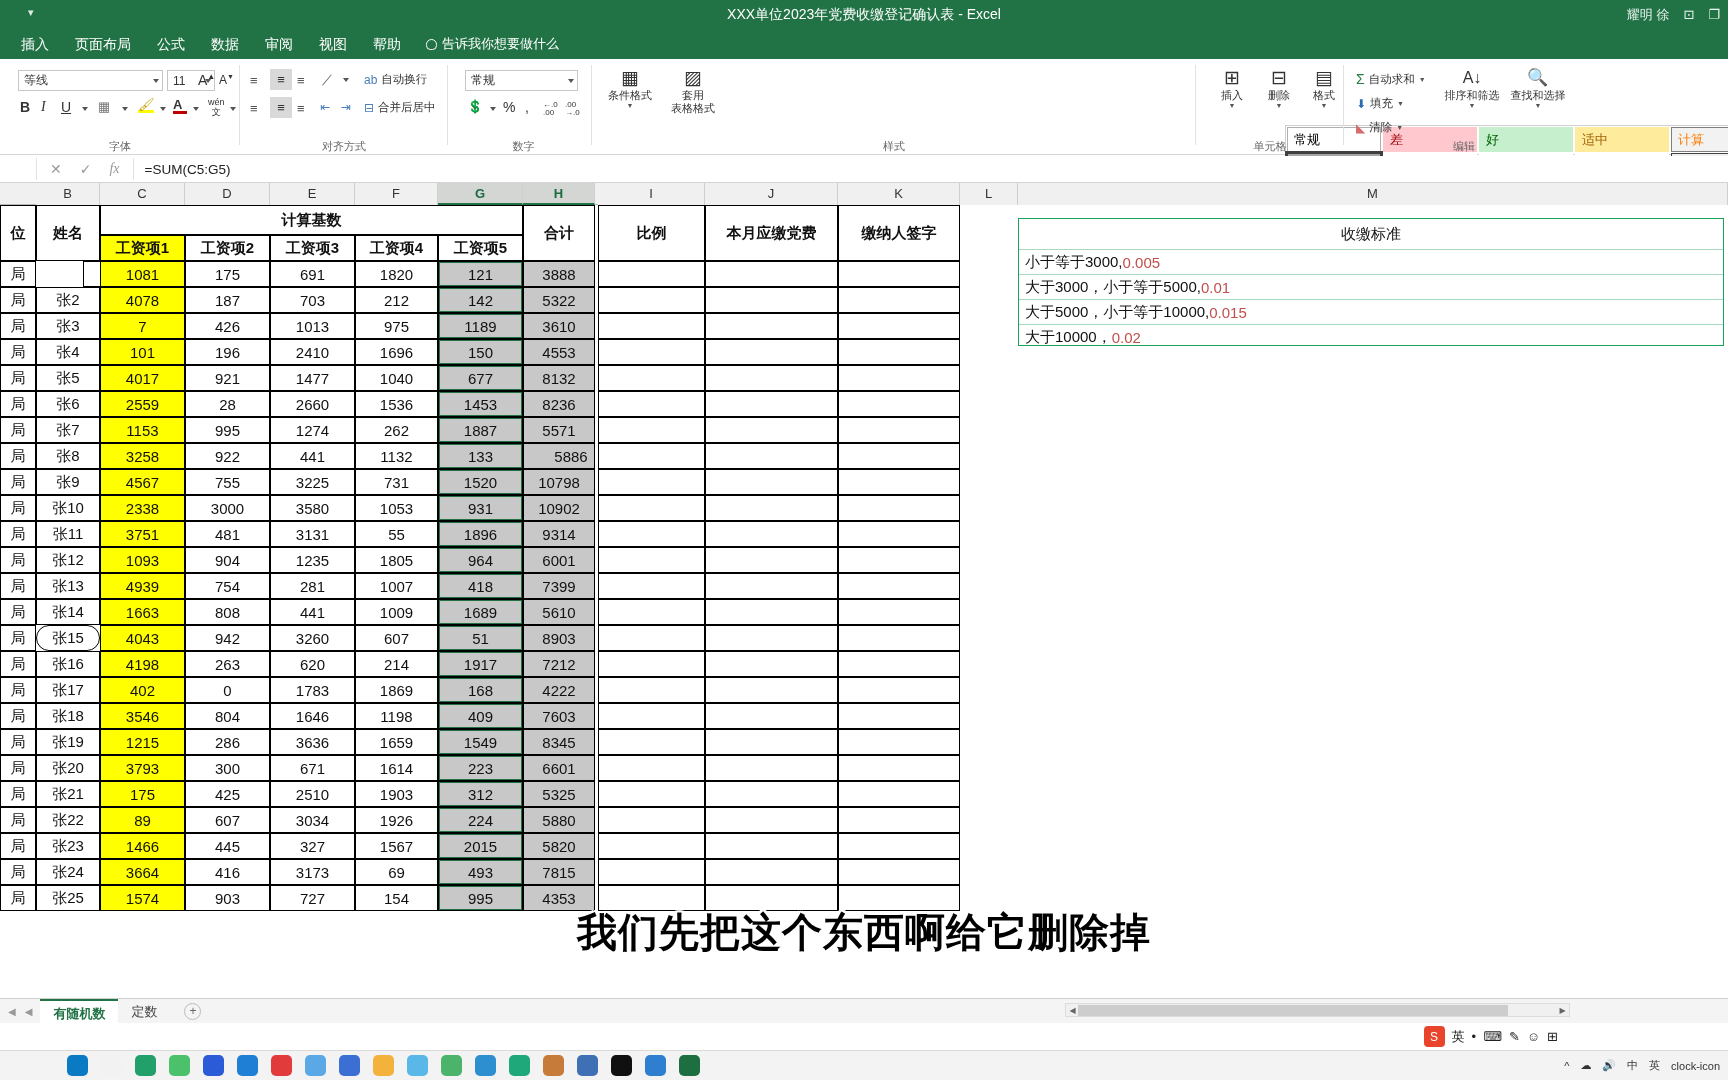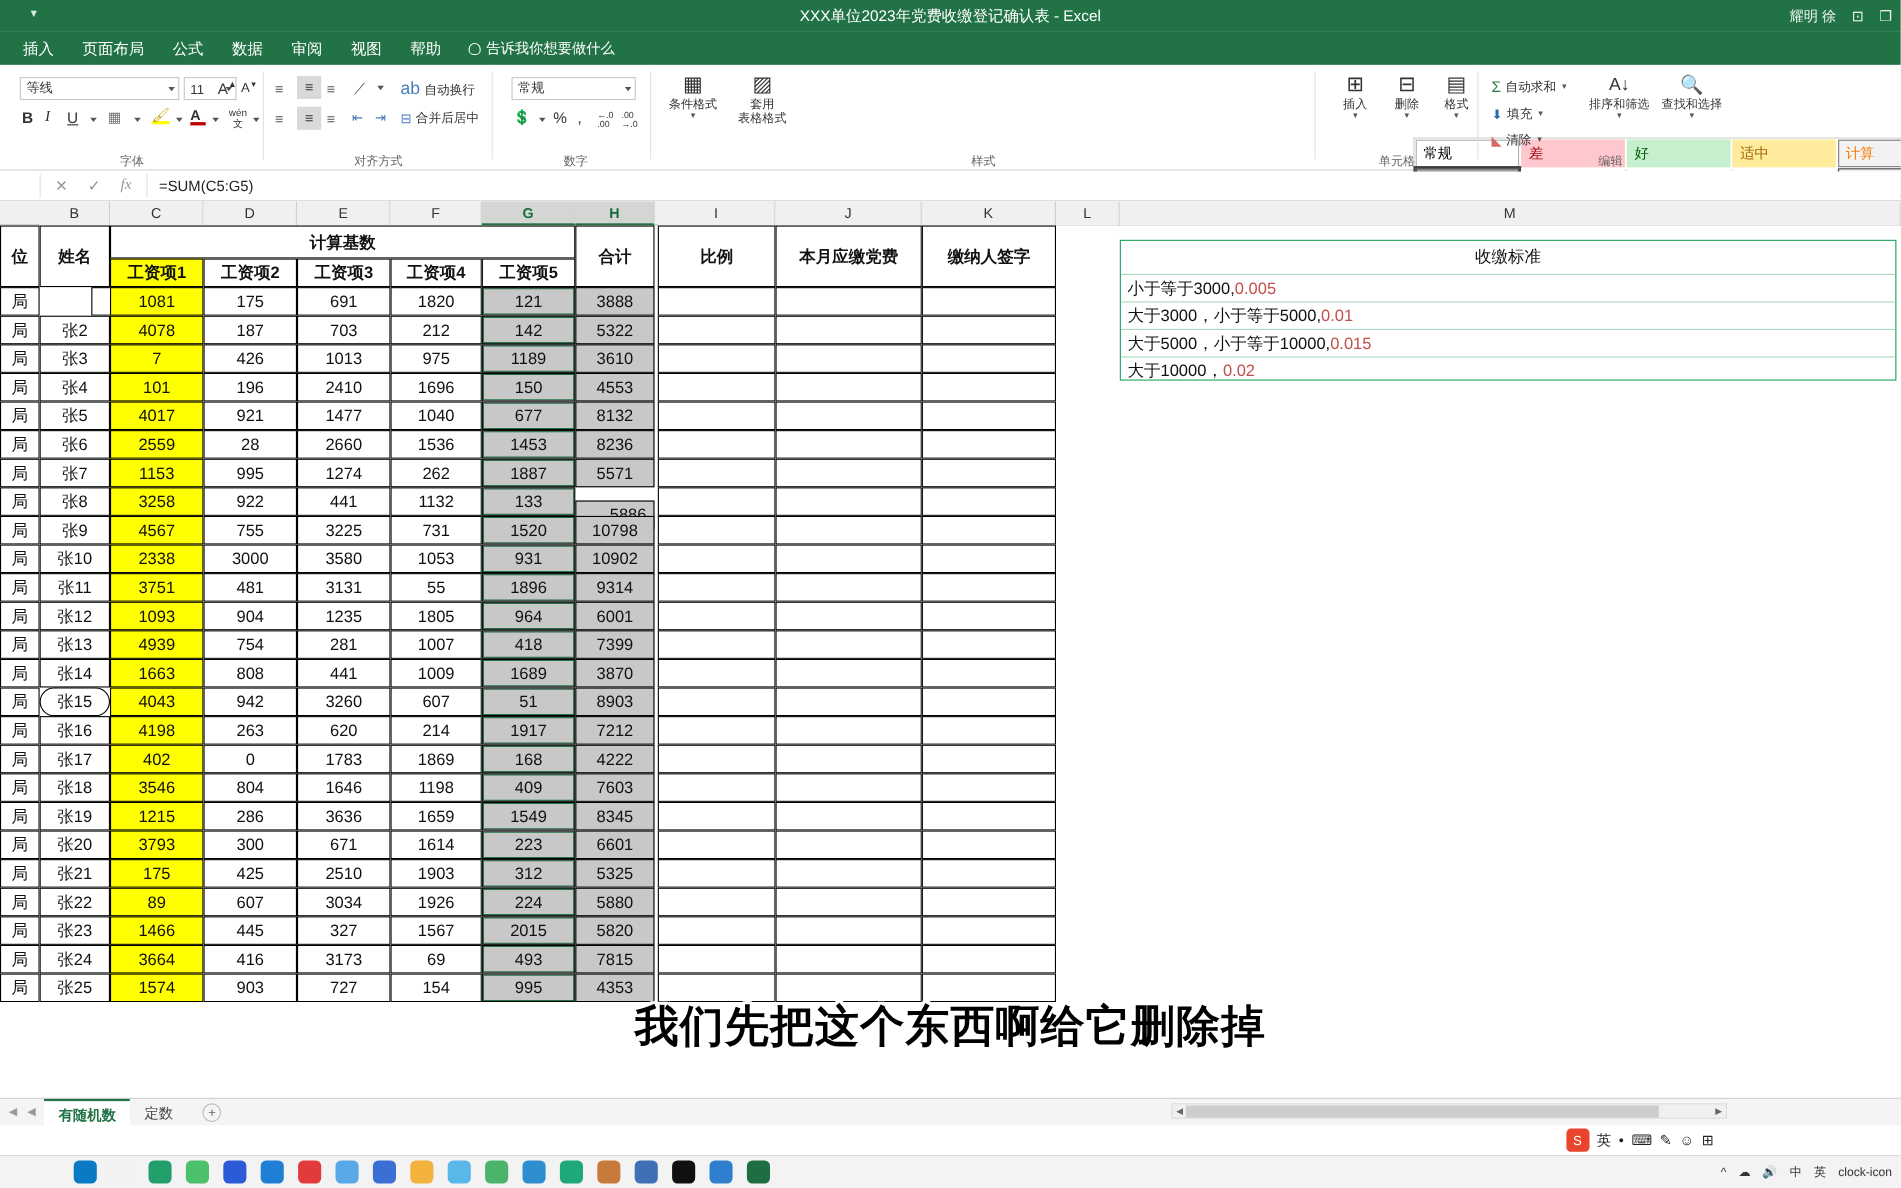--- a/index.html
+++ b/index.html
@@ -231,21 +231,21 @@
       <div class="rsep" style="right:0"></div>
     </div>
 
     <div class="rgroup" style="left:240px;width:208px">
       <div class="ctl" style="left:10px;top:14px;font-size:13px;color:#555">≡</div>
       <div class="btn-sq on" style="position:absolute;left:30px;top:10px">≡</div>
       <div class="ctl" style="left:57px;top:14px;font-size:13px;color:#555">≡</div>
       <div class="ctl" style="left:82px;top:13px;font-size:14px;color:#555">⟋</div>
       <div class="caret" style="position:absolute;left:103px;top:19px"></div>
       <div class="smallrow" style="position:absolute;left:124px;top:13px">
-        <span style="font-size:16px;color:#4a7ebb">ab</span>
+        <span style="font-size:12px;color:#4a7ebb">ab</span>
         <span>自动换行</span>
       </div>
 
       <div class="ctl" style="left:10px;top:42px;font-size:13px;color:#555">≡</div>
       <div class="btn-sq on" style="position:absolute;left:30px;top:38px">≡</div>
       <div class="ctl" style="left:57px;top:42px;font-size:13px;color:#555">≡</div>
       <div class="ctl" style="left:80px;top:41px;font-size:12px;color:#4a7ebb">⇤</div>
       <div class="ctl" style="left:101px;top:41px;font-size:12px;color:#4a7ebb">⇥</div>
       <div class="smallrow" style="position:absolute;left:124px;top:41px">
         <span style="font-size:12px;color:#4a7ebb">⊟</span>
@@ -468,21 +468,21 @@
         <div class="cell bd" style="left: 598px; top: 234px; width: 107px; height: 26px;"></div>
         <div class="cell bd" style="left: 705px; top: 234px; width: 133px; height: 26px;"></div>
         <div class="cell bd" style="left: 838px; top: 234px; width: 122px; height: 26px;"></div>
         <div class="cell bd" style="left: 0px; top: 260px; width: 36px; height: 26px;">局</div>
         <div class="cell bd" style="left: 36px; top: 260px; width: 64px; height: 26px;">张8</div>
         <div class="cell bd yellow" style="left: 100px; top: 260px; width: 85px; height: 26px;">3258</div>
         <div class="cell bd" style="left: 185px; top: 260px; width: 85px; height: 26px;">922</div>
         <div class="cell bd" style="left: 270px; top: 260px; width: 85px; height: 26px;">441</div>
         <div class="cell bd" style="left: 355px; top: 260px; width: 83px; height: 26px;">1132</div>
         <div class="cell bd gray selrange" style="left: 438px; top: 260px; width: 85px; height: 26px;">133</div>
-        <div class="cell bd gray" style="left: 523px; top: 272px; width: 72px; height: 26px; padding-left: 24px;">5886</div>
+        <div class="cell bd gray" style="left: 523px; top: 260px; width: 72px; height: 26px; padding-left: 24px;">5886</div>
         <div class="cell bd" style="left: 598px; top: 260px; width: 107px; height: 26px;"></div>
         <div class="cell bd" style="left: 705px; top: 260px; width: 133px; height: 26px;"></div>
         <div class="cell bd" style="left: 838px; top: 260px; width: 122px; height: 26px;"></div>
         <div class="cell bd" style="left: 0px; top: 286px; width: 36px; height: 26px;">局</div>
         <div class="cell bd" style="left: 36px; top: 286px; width: 64px; height: 26px;">张9</div>
         <div class="cell bd yellow" style="left: 100px; top: 286px; width: 85px; height: 26px;">4567</div>
         <div class="cell bd" style="left: 185px; top: 286px; width: 85px; height: 26px;">755</div>
         <div class="cell bd" style="left: 270px; top: 286px; width: 85px; height: 26px;">3225</div>
         <div class="cell bd" style="left: 355px; top: 286px; width: 83px; height: 26px;">731</div>
         <div class="cell bd gray selrange" style="left: 438px; top: 286px; width: 85px; height: 26px;">1520</div>
@@ -534,21 +534,21 @@
         <div class="cell bd" style="left: 598px; top: 390px; width: 107px; height: 26px;"></div>
         <div class="cell bd" style="left: 705px; top: 390px; width: 133px; height: 26px;"></div>
         <div class="cell bd" style="left: 838px; top: 390px; width: 122px; height: 26px;"></div>
         <div class="cell bd" style="left: 0px; top: 416px; width: 36px; height: 26px;">局</div>
         <div class="cell bd" style="left: 36px; top: 416px; width: 64px; height: 26px;">张14</div>
         <div class="cell bd yellow" style="left: 100px; top: 416px; width: 85px; height: 26px;">1663</div>
         <div class="cell bd" style="left: 185px; top: 416px; width: 85px; height: 26px;">808</div>
         <div class="cell bd" style="left: 270px; top: 416px; width: 85px; height: 26px;">441</div>
         <div class="cell bd" style="left: 355px; top: 416px; width: 83px; height: 26px;">1009</div>
         <div class="cell bd gray selrange" style="left: 438px; top: 416px; width: 85px; height: 26px;">1689</div>
-        <div class="cell bd gray" style="left: 523px; top: 416px; width: 72px; height: 26px;">3870</div>
+        <div class="cell bd gray" style="left: 523px; top: 416px; width: 72px; height: 26px;">5610</div>
         <div class="cell bd" style="left: 598px; top: 416px; width: 107px; height: 26px;"></div>
         <div class="cell bd" style="left: 705px; top: 416px; width: 133px; height: 26px;"></div>
         <div class="cell bd" style="left: 838px; top: 416px; width: 122px; height: 26px;"></div>
         <div class="cell bd" style="left: 0px; top: 442px; width: 36px; height: 26px;">局</div>
         <div class="cell bd" style="left: 36px; top: 442px; width: 64px; height: 26px; border-radius: 13px;">张15</div>
         <div class="cell bd yellow" style="left: 100px; top: 442px; width: 85px; height: 26px;">4043</div>
         <div class="cell bd" style="left: 185px; top: 442px; width: 85px; height: 26px;">942</div>
         <div class="cell bd" style="left: 270px; top: 442px; width: 85px; height: 26px;">3260</div>
         <div class="cell bd" style="left: 355px; top: 442px; width: 83px; height: 26px;">607</div>
         <div class="cell bd gray selrange" style="left: 438px; top: 442px; width: 85px; height: 26px;">51</div>

